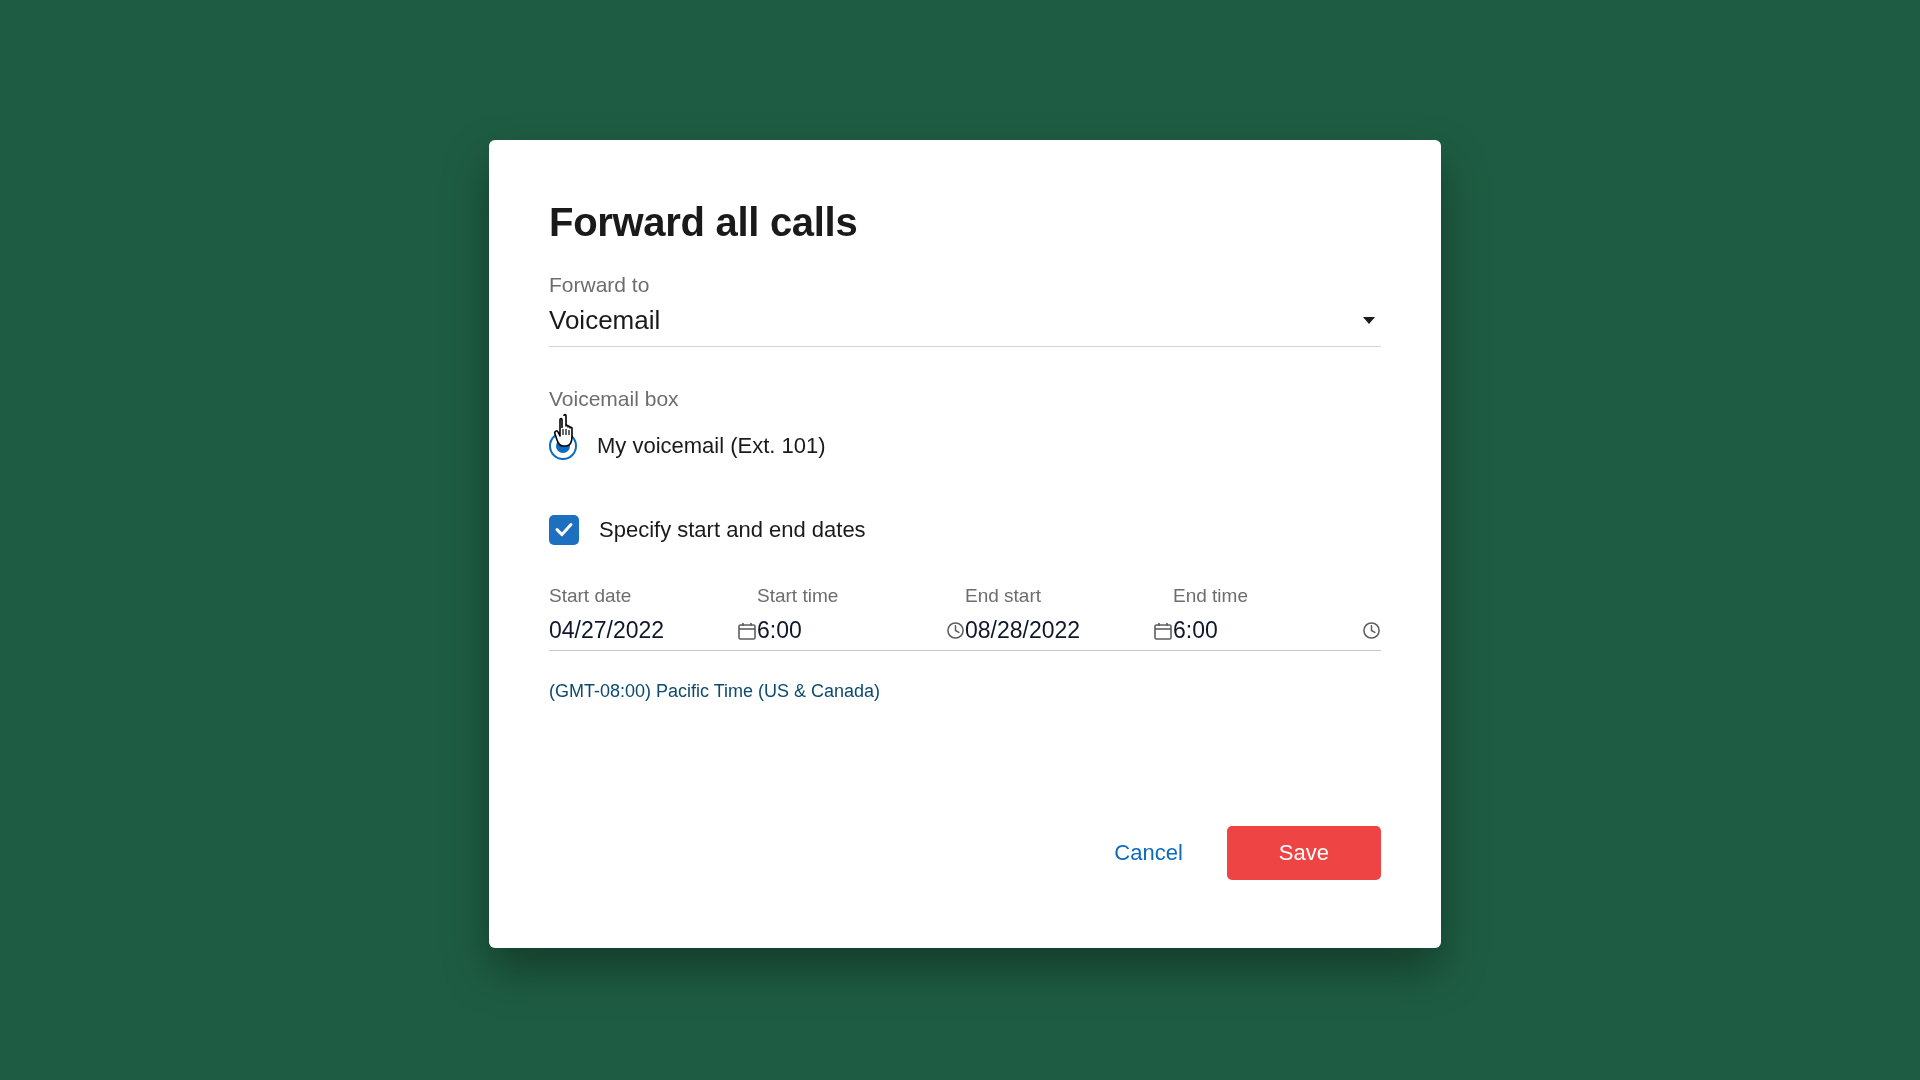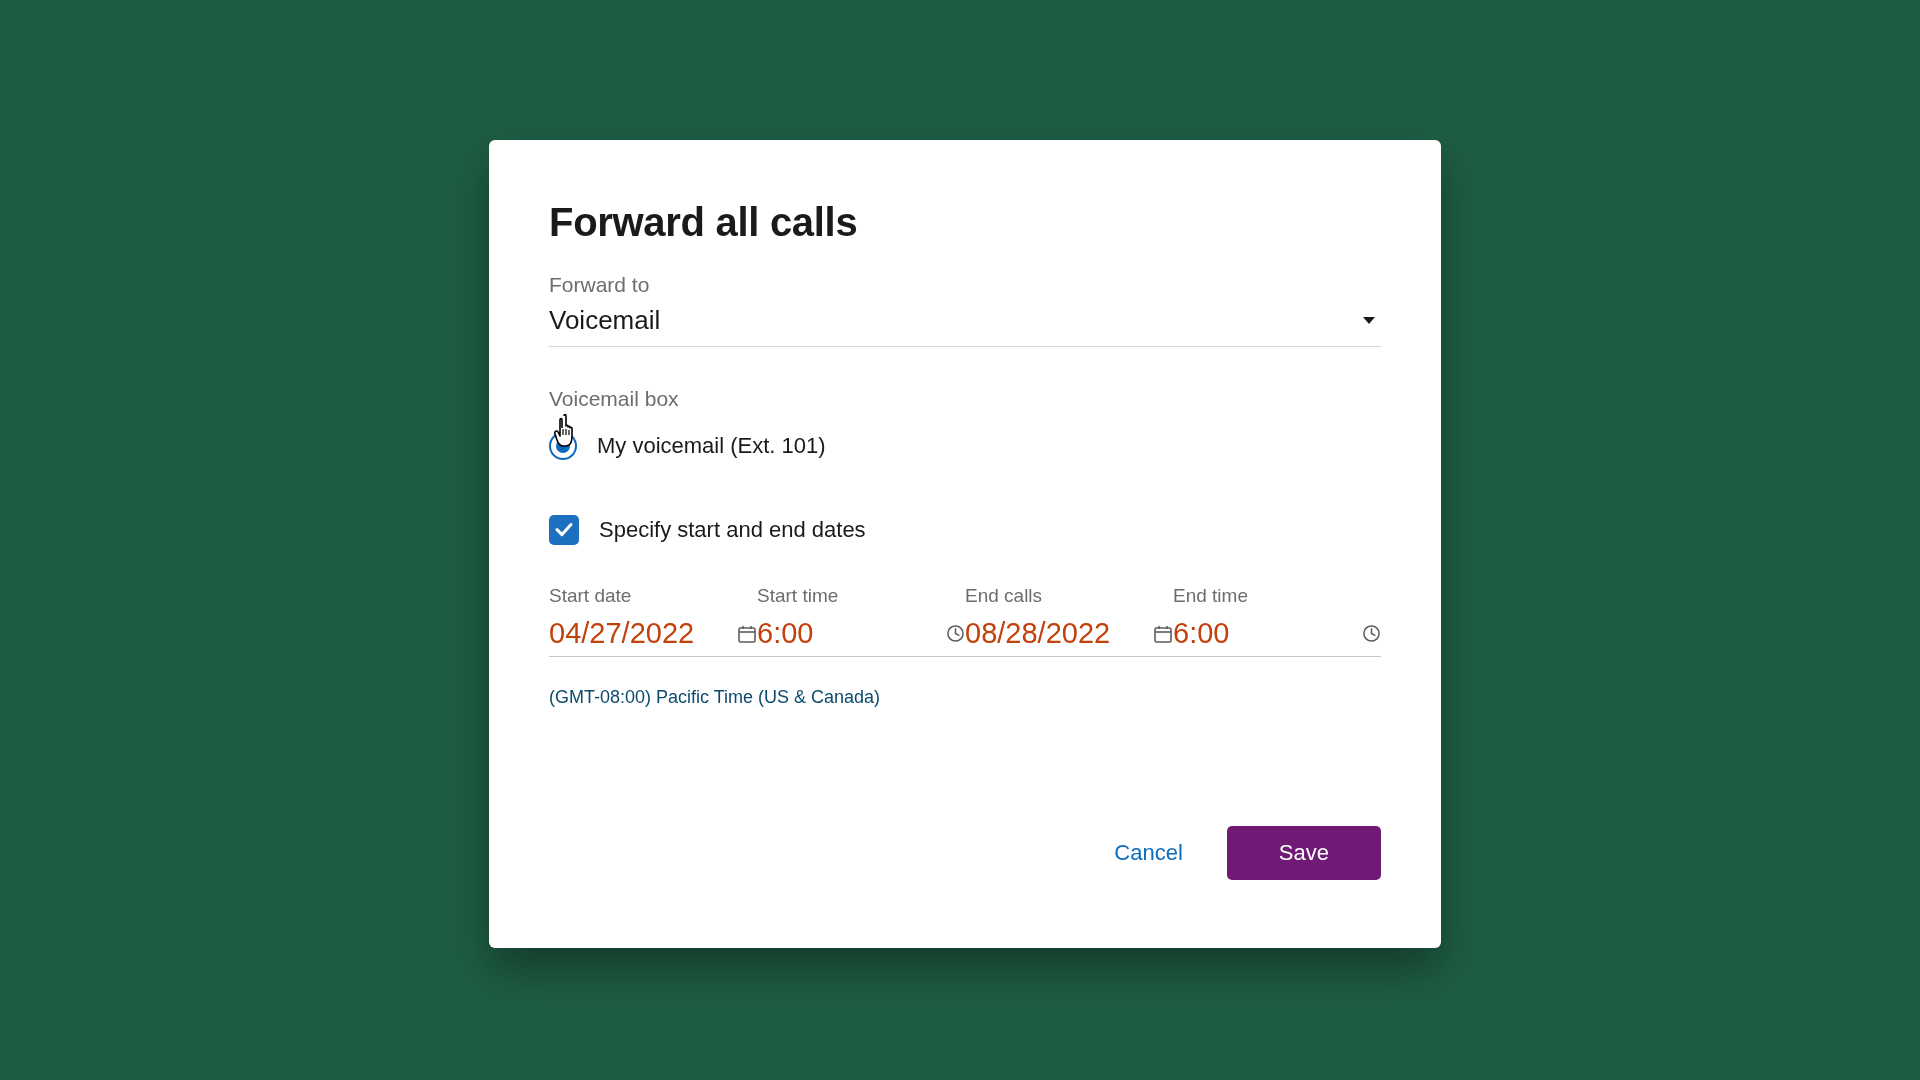--- a/index.html
+++ b/index.html
@@ -107,22 +107,22 @@
   .date-field { flex: 1; }
   .date-field .field-label { font-size: 19px; }
   .date-input-row {
     display: flex;
     align-items: center;
     justify-content: space-between;
     border-bottom: 1px solid #c8c8c8;
     padding: 6px 0 6px 0;
   }
   .date-input-value {
-    font-size: 29px;
-    color: #c2410c;
+    font-size: 23px;
+    color: #0f172a;
   }
   .icon-slot { color: #5e5e5e; display:flex; }
   .tz-line {
     font-size: 18px;
     color: #0c4a6e;
     margin-top: 30px;
   }
   .actions {
     position: absolute;
     right: 60px;
@@ -135,21 +135,21 @@
   .btn-cancel {
     font-size: 22px;
     color: #0b6bbf;
     cursor: pointer;
     background: none;
     border: none;
   }
   .btn-save {
     font-size: 22px;
     color: #fff;
-    background: #701a75;
+    background: #ef4444;
     border: none;
     border-radius: 5px;
     padding: 14px 52px;
     cursor: pointer;
   }
   
   .cursor-hand {
     position: absolute;
     left: 552px;
     top: 410px;
@@ -216,21 +216,21 @@
         <span class="icon-slot">
           <svg width="19" height="19" viewBox="0 0 20 20">
               <circle cx="10" cy="10" r="8" fill="none" stroke="#5e5e5e" stroke-width="1.6"></circle>
               <path d="M10 5 V10 L13.5 12" fill="none" stroke="#5e5e5e" stroke-width="1.6" stroke-linecap="round"></path>
             </svg>
         </span>
       </div>
     </div>
 
     <div class="date-field">
-      <div class="field-label">End calls</div>
+      <div class="field-label">End start</div>
       <div class="date-input-row">
         <span class="date-input-value">08/28/2022</span>
         <span class="icon-slot">
           <svg width="20" height="20" viewBox="0 0 20 20">
               <rect x="2" y="4" width="16" height="14" rx="1.5" fill="none" stroke="#5e5e5e" stroke-width="1.6"></rect>
               <line x1="2" y1="8" x2="18" y2="8" stroke="#5e5e5e" stroke-width="1.6"></line>
               <line x1="6" y1="2" x2="6" y2="5" stroke="#5e5e5e" stroke-width="1.6"></line>
               <line x1="14" y1="2" x2="14" y2="5" stroke="#5e5e5e" stroke-width="1.6"></line>
             </svg>
         </span>

